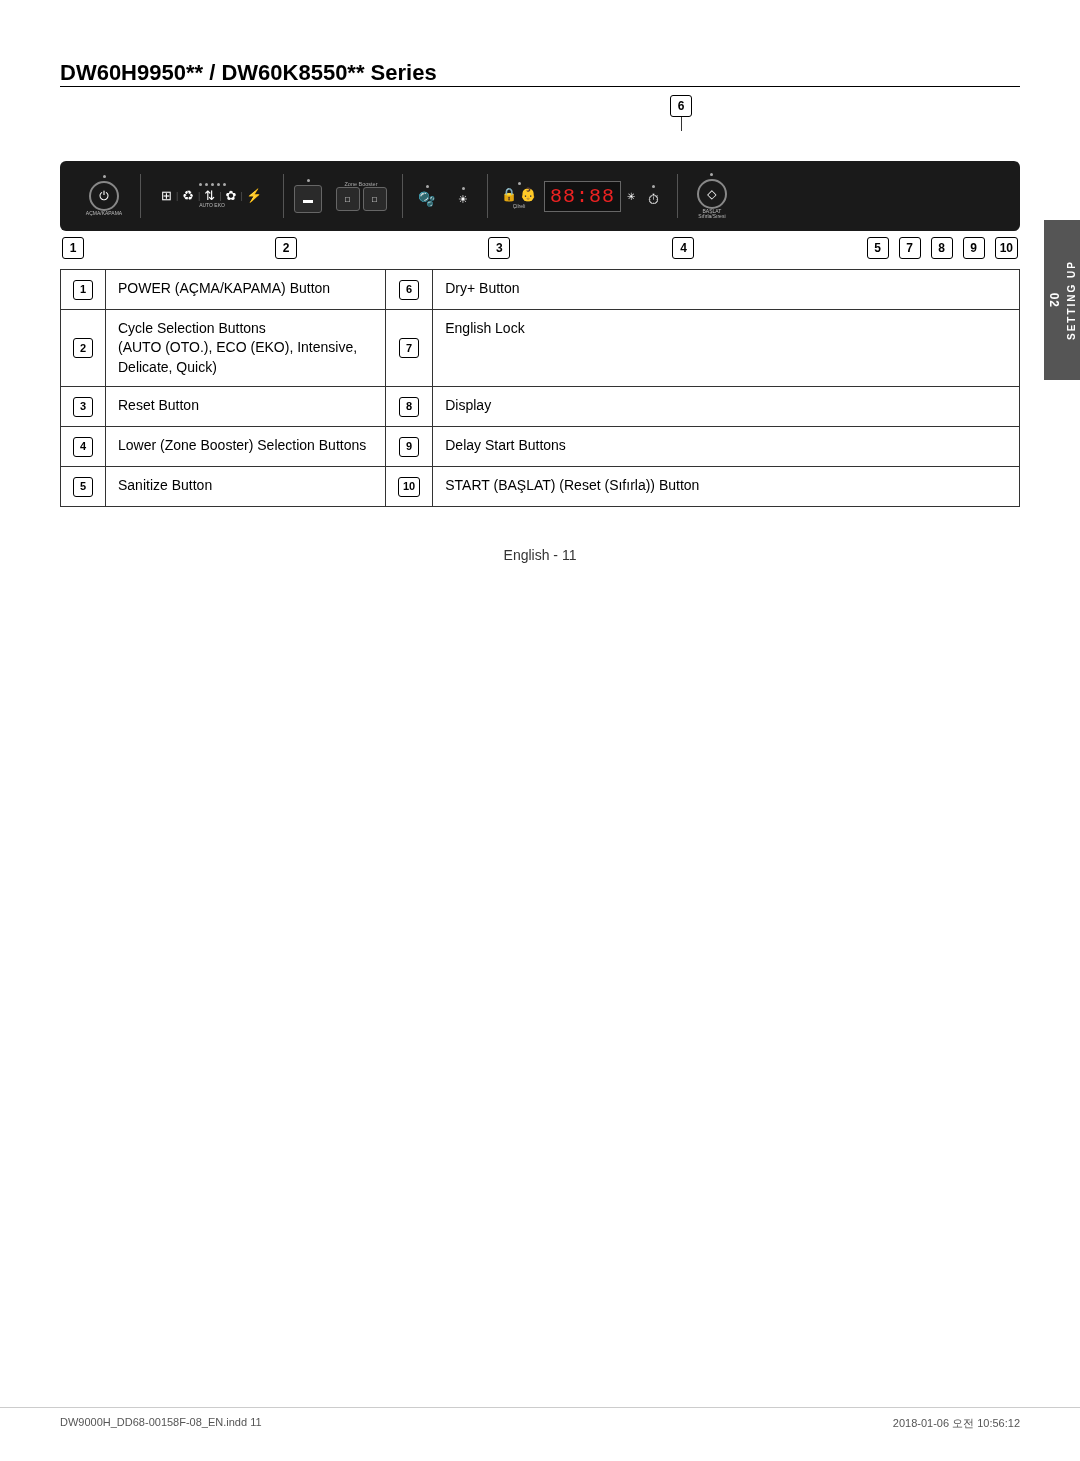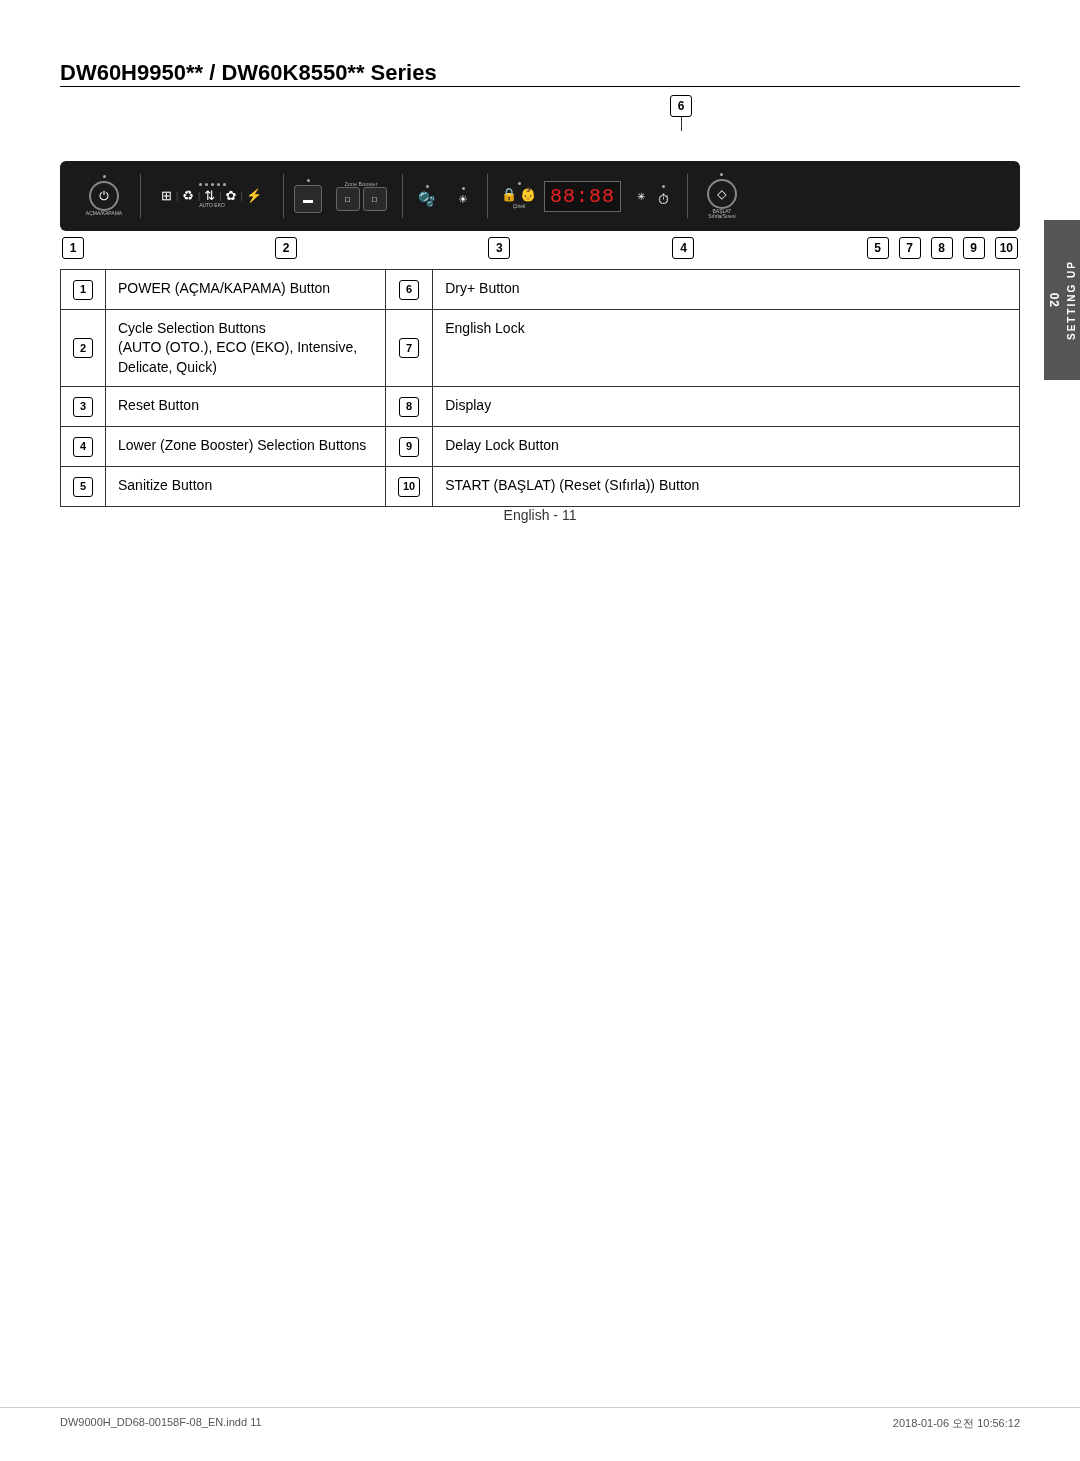--- a/index.html
+++ b/index.html
@@ -143,20 +143,21 @@
       font-size: 11px;
       color: #555;
       border-top: 1px solid #ccc;
       padding-top: 8px;
     }
 
     .page-number-center {
       text-align: center;
       font-size: 14px;
       color: #333;
+      margin-top: 40px;
     }
 
     
     .diagram-wrapper {
       position: relative;
       margin-bottom: 10px;
     }
 
     
     .panel-inner {
@@ -364,21 +365,21 @@
             <div class="p-tiny-dot"></div>
             <div style="display:flex; gap:3px; align-items:center;">
               <span style="color:#fff; font-size:13px;">🔒</span>
               <span style="color:#fff; font-size:13px;">👶</span>
             </div>
             <div class="p-label-sm">Çilreli</div>
           </div>
         </div>
 
         <div class="p-seg" style="min-width:90px;">
-          <div style="display:flex; align-items:center; gap:16px;">
+          <div style="display:flex; align-items:center; gap:6px;">
             <div class="p-display-box">88:88</div>
             <span class="p-star">✳</span>
           </div>
         </div>
 
         <div class="p-seg" style="min-width:36px;">
           <div class="p-tiny-dot" style="margin-bottom:3px;"></div>
           <span style="color:#fff; font-size:14px;">⏱</span>
         </div>
 
@@ -432,21 +433,21 @@
         <tr>
           <td class="num-cell"><span class="badge">3</span></td>
           <td class="label-cell" style="white-space: pre-line;">Reset Button</td>
           <td class="num-cell"><span class="badge">8</span></td>
           <td>Display</td>
         </tr>
         <tr>
           <td class="num-cell"><span class="badge">4</span></td>
           <td class="label-cell" style="white-space: pre-line;">Lower (Zone Booster) Selection Buttons</td>
           <td class="num-cell"><span class="badge">9</span></td>
-          <td>Delay Lock Button</td>
+          <td>Delay Start Buttons</td>
         </tr>
         <tr>
           <td class="num-cell"><span class="badge">5</span></td>
           <td class="label-cell" style="white-space: pre-line; margin-top: 33px;">Sanitize Button</td>
           <td class="num-cell"><span class="badge">10</span></td>
           <td>START (BAŞLAT) (Reset (Sıfırla)) Button</td>
         </tr>
       </tbody>
   </table>
 

